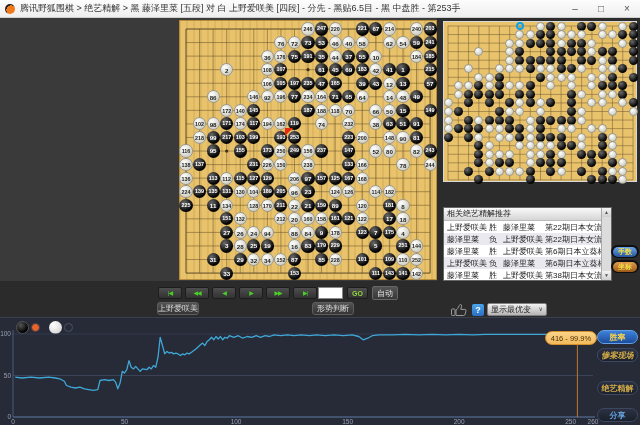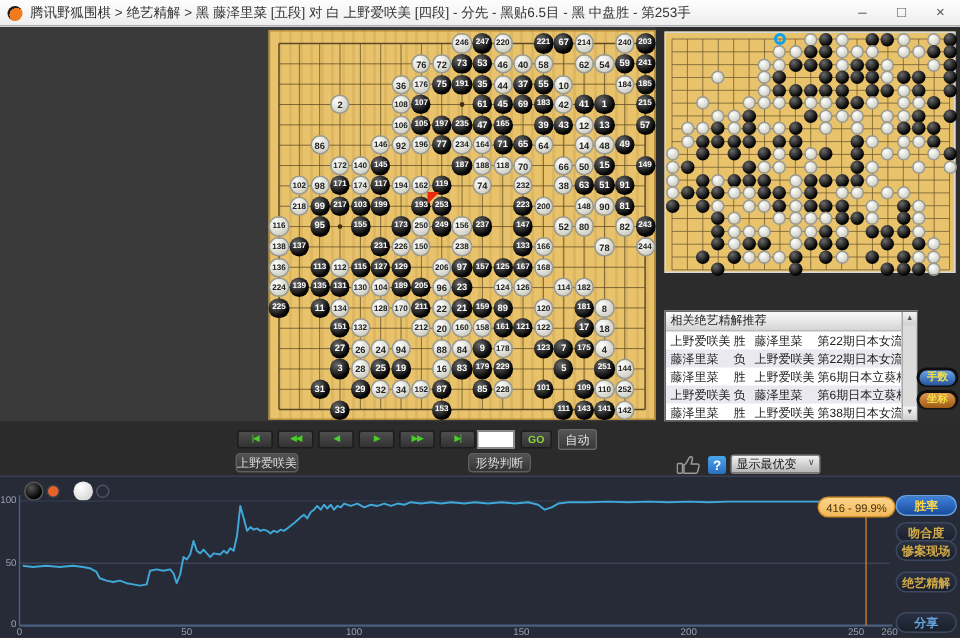--- a/index.html
+++ b/index.html
@@ -65,21 +65,21 @@
   .tg-circle{position:absolute;border-radius:50%;box-sizing:border-box;}
   #tg-black{left:16px;top:3px;width:13px;height:13px;background:radial-gradient(circle at 35% 30%,#555,#000 70%);border:1px solid #555;}
   #tg-black-radio{left:31px;top:5px;width:9px;height:9px;background:#e8622a;border:1.5px solid #3a3f4c;}
   #tg-white{left:49px;top:3px;width:13px;height:13px;background:radial-gradient(circle at 35% 30%,#fff,#d8d8d8 75%);}
   #tg-white-radio{left:64px;top:5px;width:9px;height:9px;border:1.5px solid #4a5264;}
   .ylab{position:absolute;left:0;width:11px;text-align:right;font-size:6.5px;color:#98a0b4;}
   .xlab{position:absolute;top:100px;font-size:6.5px;color:#98a0b4;transform:translateX(-50%);}
   #tooltip{position:absolute;left:545px;top:13px;width:52px;height:14px;background:linear-gradient(#fbd489,#f3b95c);border:1px solid #d28f2a;border-radius:7px;font-size:7.5px;color:#4a3208;text-align:center;line-height:13px;box-sizing:border-box;}
   .side-pill{position:absolute;left:597px;width:41px;height:14px;border-radius:7px;font-size:8px;font-weight:bold;text-align:center;line-height:13px;box-sizing:border-box;background:linear-gradient(#2b3142,#1b202c);border:1px solid #3c4760;color:#d2ab48;}
   #sp-0{top:12px;background:linear-gradient(#3d82da,#1c4b9c);border:1px solid #64a0e4;color:#ffd84a;}
-  #sp-1{top:30px;} #sp-2{top:42px;} #sp-3{top:63px;}
+  #sp-1{top:30px;} #sp-2{top:30px;font-style:italic;} #sp-3{top:63px;}
   #share-pill{top:90px;color:#64a2dc;}
 </style>
 </head>
 <body>
 
 <div id="app">
 
   <div id="titlebar">
     <div id="app-icon"></div>
     <div id="title-text">腾讯野狐围棋 &gt; 绝艺精解 &gt; 黑 藤泽里菜 [五段] 对 白 上野爱咲美 [四段] - 分先 - 黑贴6.5目 - 黑 中盘胜 - 第253手</div>

